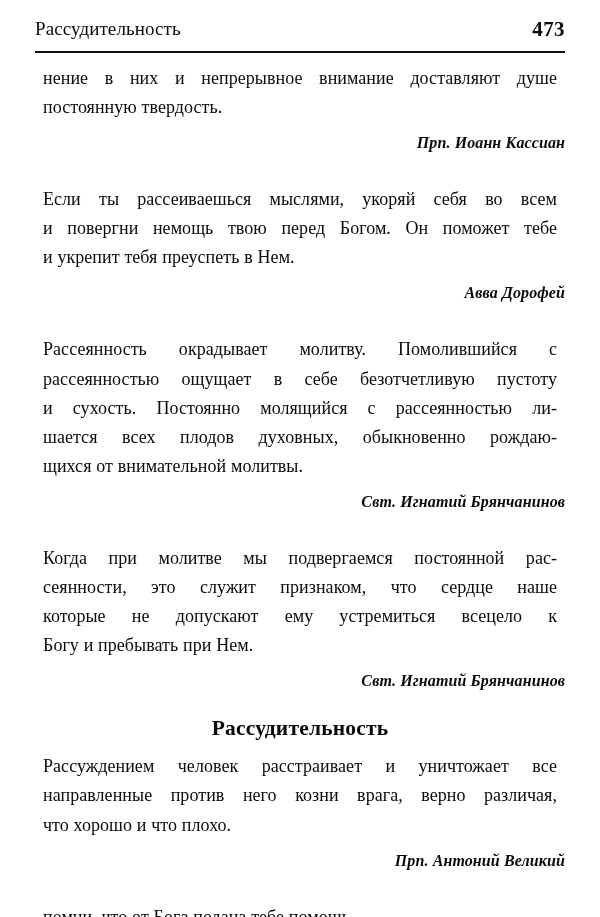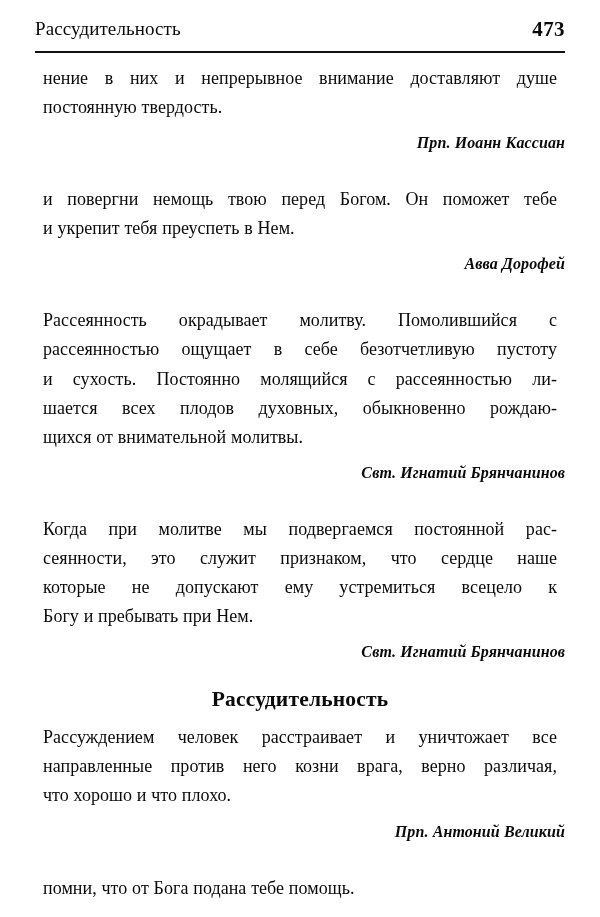--- a/index.html
+++ b/index.html
@@ -126,20 +126,21 @@
         <span class="line">нение в них и непрерывное внимание доставляют душе</span>
         <span class="line flush">постоянную твердость.</span>
       </p>
       <p class="attribution">Прп. Иоанн Кассиан</p>
     </div>
 
     <div class="gap-medium"></div>
 
     <div class="passage">
       <p class="passage-body">
+        <span class="line">Если ты рассеиваешься мыслями, укоряй себя во всем</span>
         <span class="line">и повергни немощь твою перед Богом. Он поможет тебе</span>
         <span class="line flush">и укрепит тебя преуспеть в Нем.</span>
       </p>
       <p class="attribution">Авва Дорофей</p>
     </div>
 
     <div class="gap-medium"></div>
 
     <div class="passage">
       <p class="passage-body">

